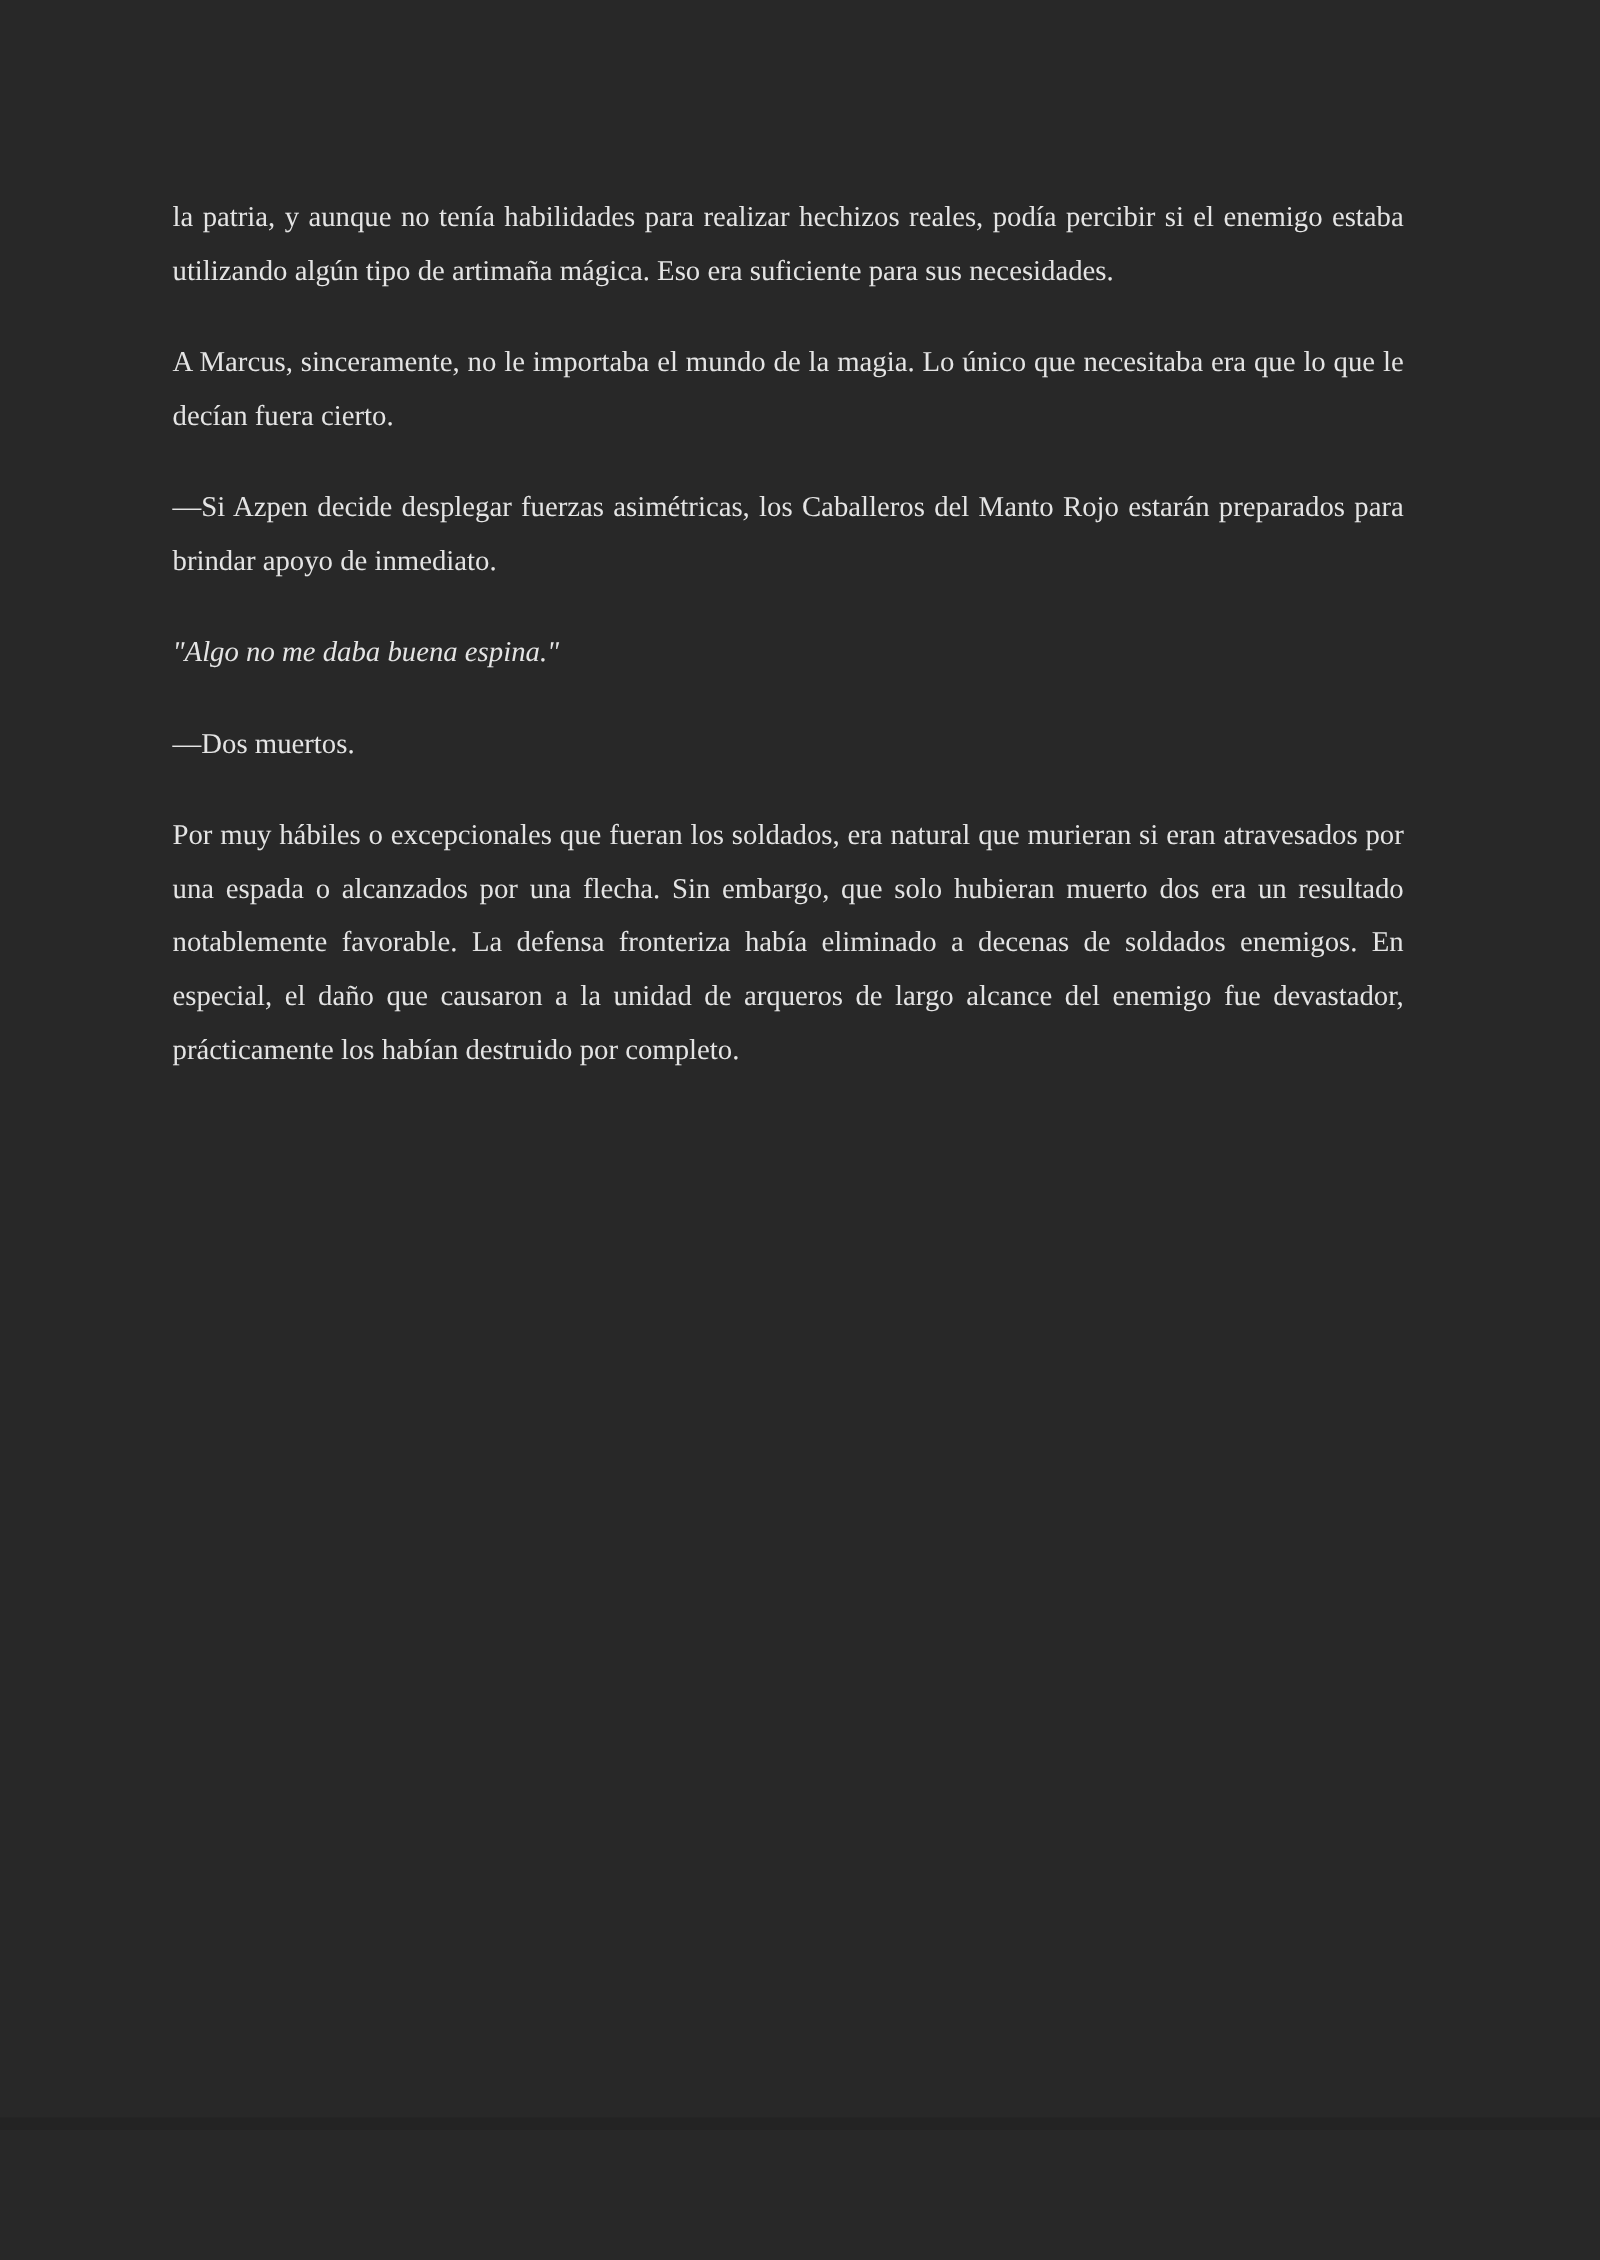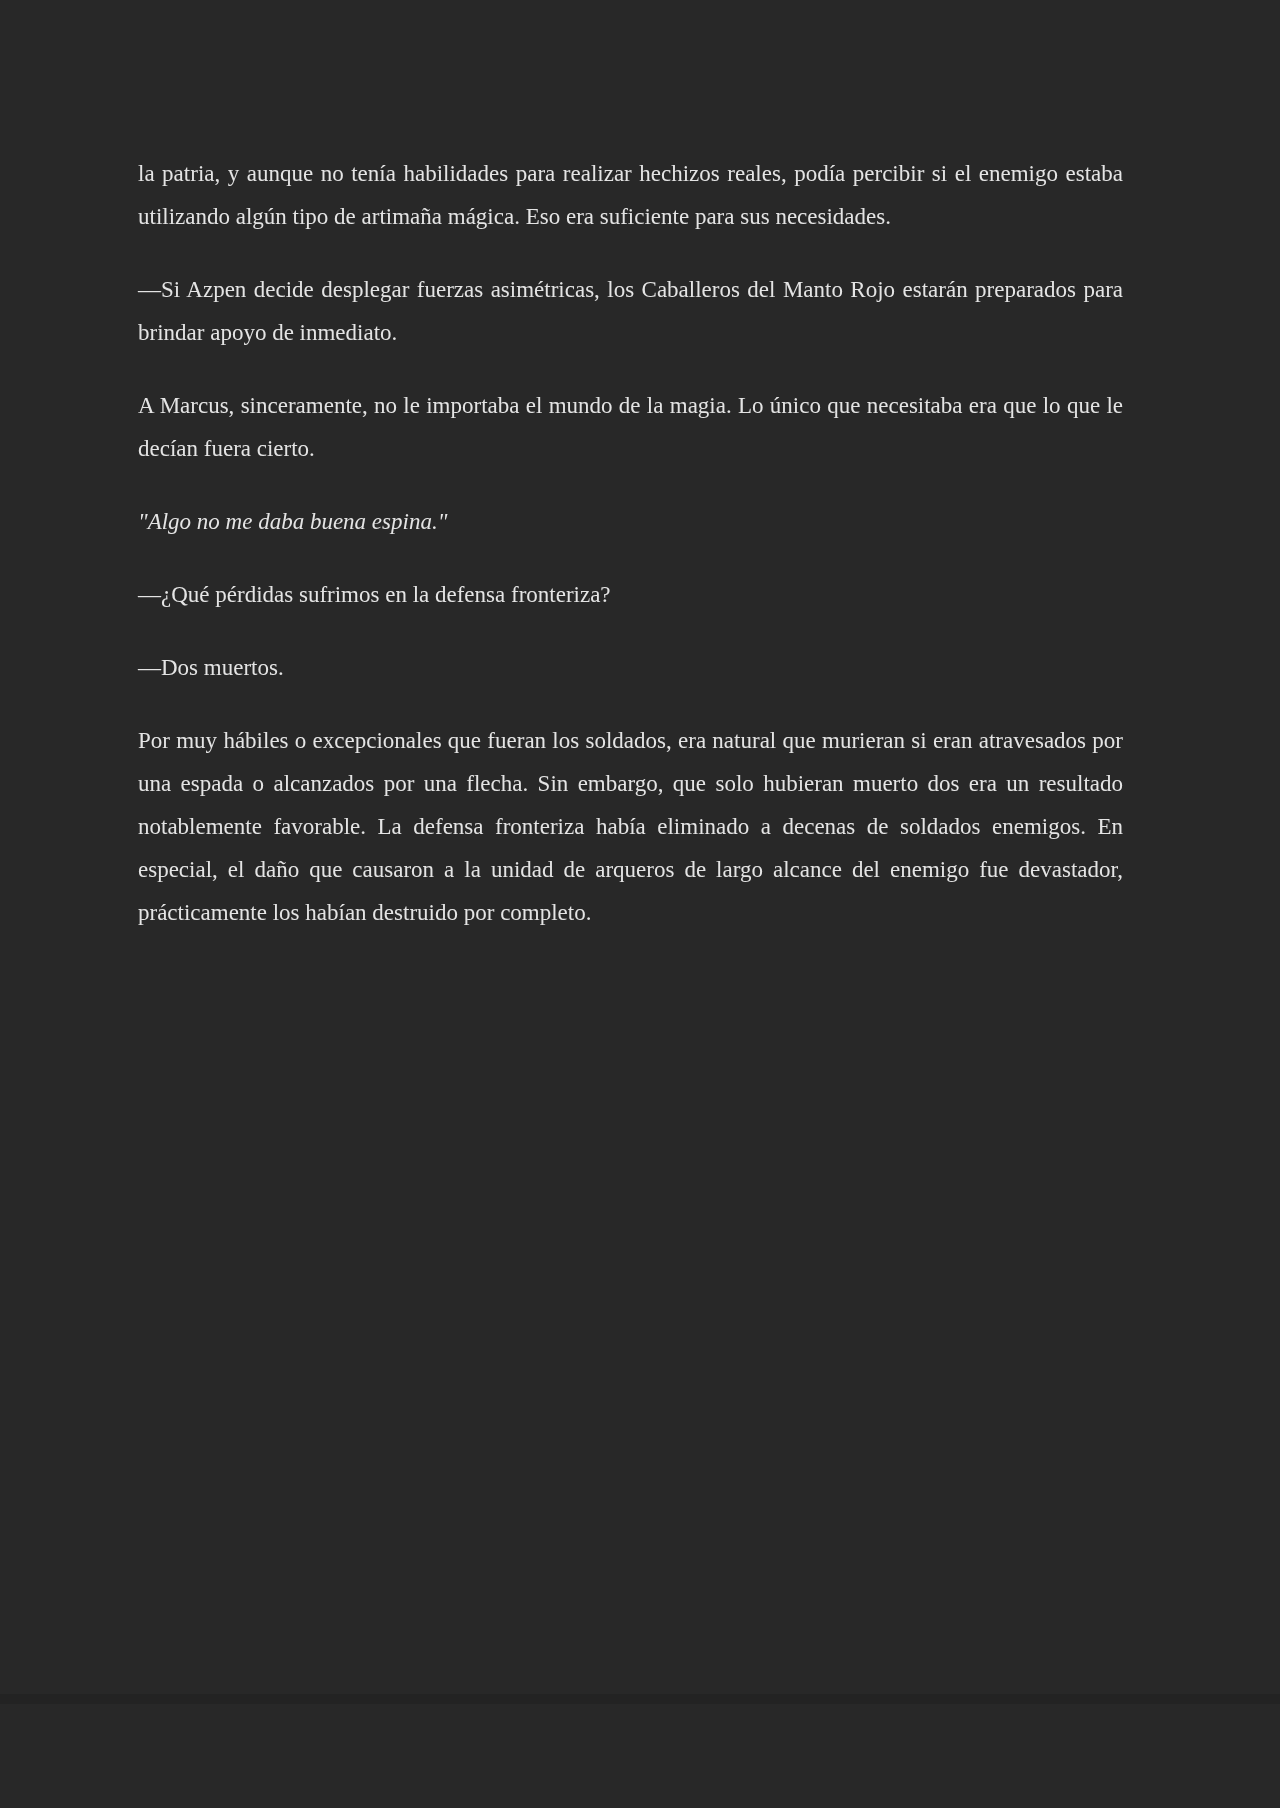--- a/index.html
+++ b/index.html
@@ -45,21 +45,20 @@
       height: 10px;
       background: #232323;
     }
   </style>
 </head>
 <body>
 
 <div class="page">
   <div class="reader-content">
     <p>la patria, y aunque no tenía habilidades para realizar hechizos reales, podía percibir si el enemigo estaba utilizando algún tipo de artimaña mágica. Eso era suficiente para sus necesidades.</p>
+    <p>A Marcus, sinceramente, no le importaba el mundo de la magia. Lo único que necesitaba era que lo que le decían fuera cierto.</p>
     <p>—Si Azpen decide desplegar fuerzas asimétricas, los Caballeros del Manto Rojo estarán preparados para brindar apoyo de inmediato.</p>
-    <p>A Marcus, sinceramente, no le importaba el mundo de la magia. Lo único que necesitaba era que lo que le decían fuera cierto.</p>
     <p class="italic-quote">"Algo no me daba buena espina."</p>
-    <p>—¿Qué pérdidas sufrimos en la defensa fronteriza?</p>
     <p>—Dos muertos.</p>
     <p>Por muy hábiles o excepcionales que fueran los soldados, era natural que murieran si eran atravesados por una espada o alcanzados por una flecha. Sin embargo, que solo hubieran muerto dos era un resultado notablemente favorable. La defensa fronteriza había eliminado a decenas de soldados enemigos. En especial, el daño que causaron a la unidad de arqueros de largo alcance del enemigo fue devastador, prácticamente los habían destruido por completo.</p>
   </div>
   <div class="bottom-edge"></div>
 </div>
 
 </body></html>

